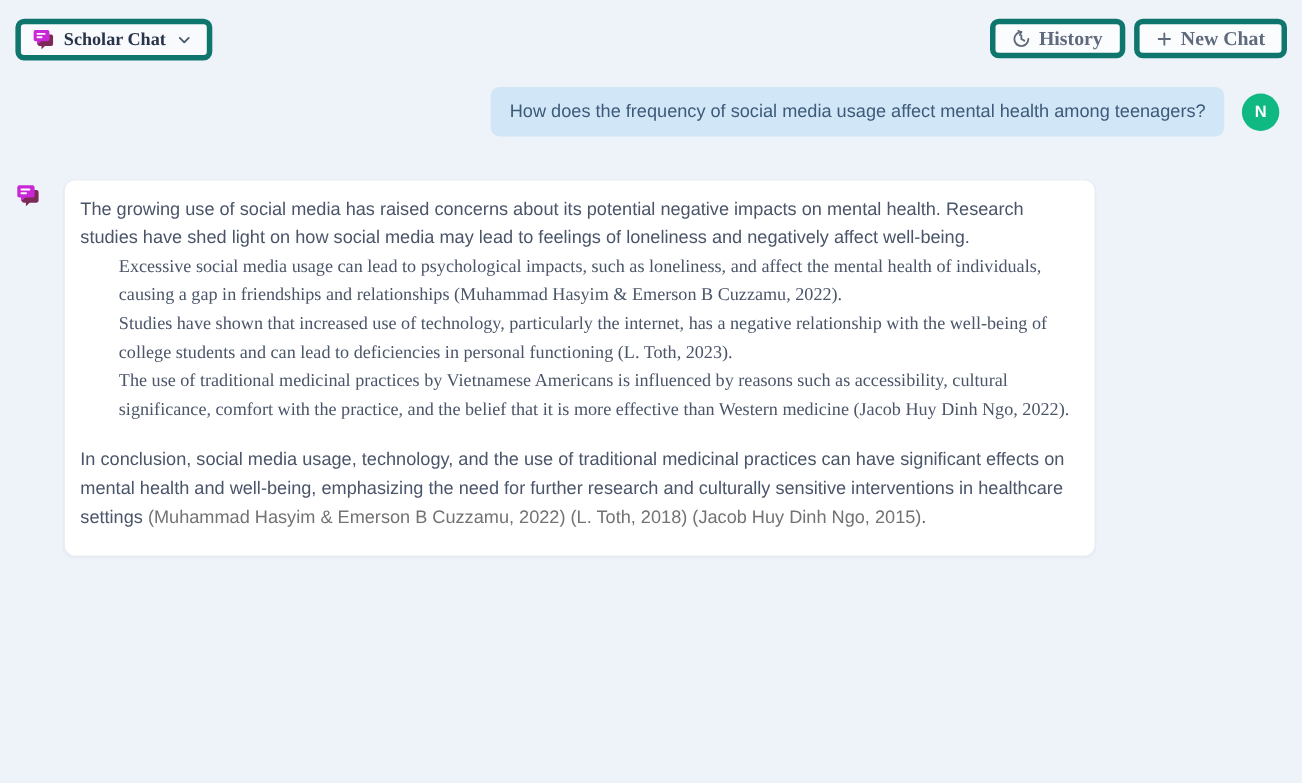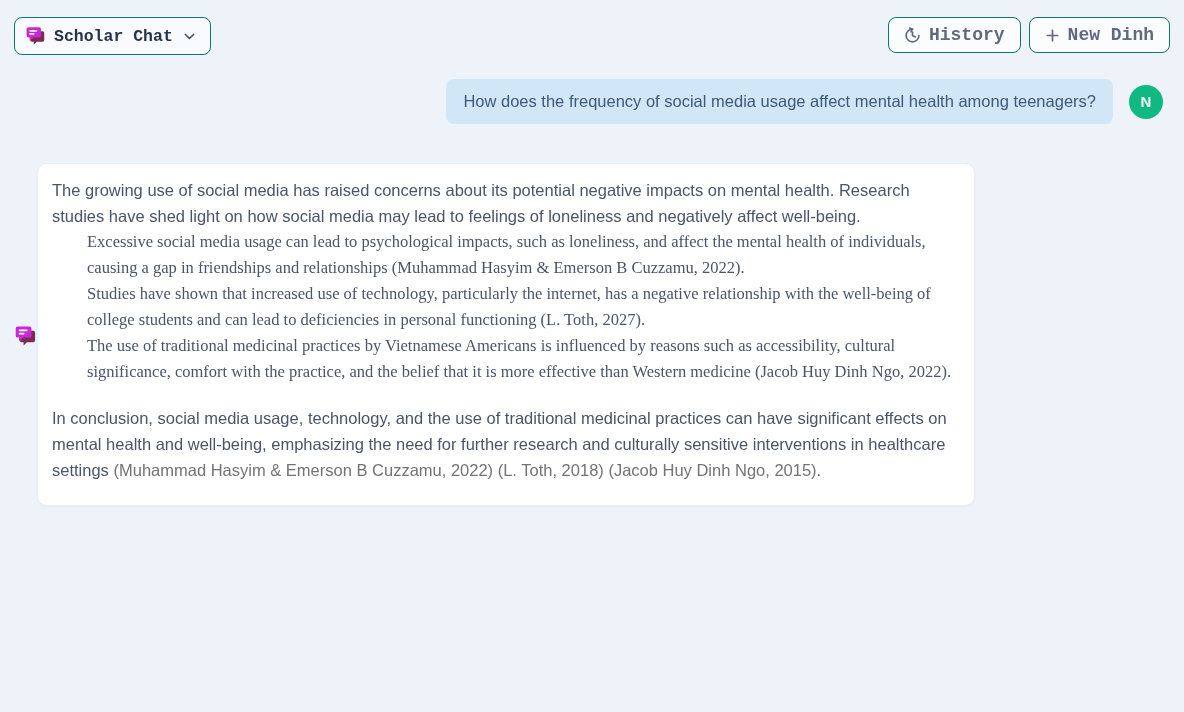--- a/index.html
+++ b/index.html
@@ -14,24 +14,24 @@
     display: flex;
     justify-content: space-between;
     align-items: flex-start;
     padding: 17px 14px 0 14px;
   }
   .btn {
     display: inline-flex;
     align-items: center;
     gap: 8px;
     background: #fbfcfe;
-    border: 1px solid #0f766e;
+    border: 5px solid #0f766e;
     border-radius: 8px;
     cursor: pointer;
-    font-family: Liberation Mono, monospace;
+    font-family: Liberation Serif, serif;
   }
   .app-btn {
     height: 38px;
     padding: 0 14px 0 10px;
     gap: 8px;
     background: #f8fafd;
   }
   .app-btn .app-label {
     font-size: 16.5px;
     font-weight: 700;
@@ -75,21 +75,22 @@
     color: #ffffff;
     font-size: 15px;
     font-weight: 700;
     display: flex;
     align-items: center;
     justify-content: center;
     flex: 0 0 auto;
   }
   .assistant-row {
     display: flex;
-    align-items: center;
+    align-items: flex-start;
+    gap: 21px;
     margin-top: 39px;
     padding-left: 14px;
   }
   .assistant-row .chat-icon { margin-top: 4px; }
   .assistant-card {
     width: 938px;
     background: #ffffff;
     border: 1px solid #e9eef5;
     border-radius: 10px;
     box-shadow: 0 1px 2px rgba(30,41,59,0.04);
@@ -141,21 +142,21 @@
           </svg>
         </span>
         <span>History</span>
       </button>
       <button class="btn sm-btn">
         <span class="ic">
           <svg width="15" height="15" viewBox="0 0 16 16">
               <path d="M8 2.5v11M2.5 8h11" fill="none" stroke="currentColor" stroke-width="1.8" stroke-linecap="round"></path>
             </svg>
         </span>
-        <span>New Dinh</span>
+        <span>New Chat</span>
       </button>
     </div>
   </header>
 
   <main class="chat">
 
     <div class="user-row">
       <div class="user-bubble">How does the frequency of social media usage affect mental health among teenagers?</div>
       <div class="avatar">N</div>
     </div>
@@ -168,21 +169,21 @@
           <rect x="4.8" y="4.6" width="9.4" height="1.9" rx="0.95" fill="#ffffff"></rect>
           <rect x="4.8" y="8" width="6.2" height="1.9" rx="0.95" fill="#ffffff"></rect>
         </svg>
       </span>
 
       <div class="assistant-card">
         <p class="intro">The growing use of social media has raised concerns about its potential negative impacts on mental health. Research studies have shed light on how social media may lead to feelings of loneliness and negatively affect well-being.</p>
 
         <div class="quotes">
           <p class="quote">Excessive social media usage can lead to psychological impacts, such as loneliness, and affect the mental health of individuals, causing a gap in friendships and relationships (Muhammad Hasyim &amp; Emerson B Cuzzamu, 2022).</p>
-          <p class="quote">Studies have shown that increased use of technology, particularly the internet, has a negative relationship with the well-being of college students and can lead to deficiencies in personal functioning (L. Toth, 2027).</p>
+          <p class="quote">Studies have shown that increased use of technology, particularly the internet, has a negative relationship with the well-being of college students and can lead to deficiencies in personal functioning (L. Toth, 2023).</p>
           <p class="quote">The use of traditional medicinal practices by Vietnamese Americans is influenced by reasons such as accessibility, cultural significance, comfort with the practice, and the belief that it is more effective than Western medicine (Jacob Huy Dinh Ngo, 2022).</p>
         </div>
 
         <p class="conclusion"><span>In conclusion, social media usage, technology, and the use of traditional medicinal practices can have significant effects on mental health and well-being, emphasizing the need for further research and culturally sensitive interventions in healthcare settings</span>
           <a href="#" class="cite">(Muhammad Hasyim &amp; Emerson B Cuzzamu, 2022)</a>
           <a href="#" class="cite">(L. Toth, 2018)</a>
           <a href="#" class="cite">(Jacob Huy Dinh Ngo, 2015)</a><span>.</span></p>
       </div>
     </div>
 

